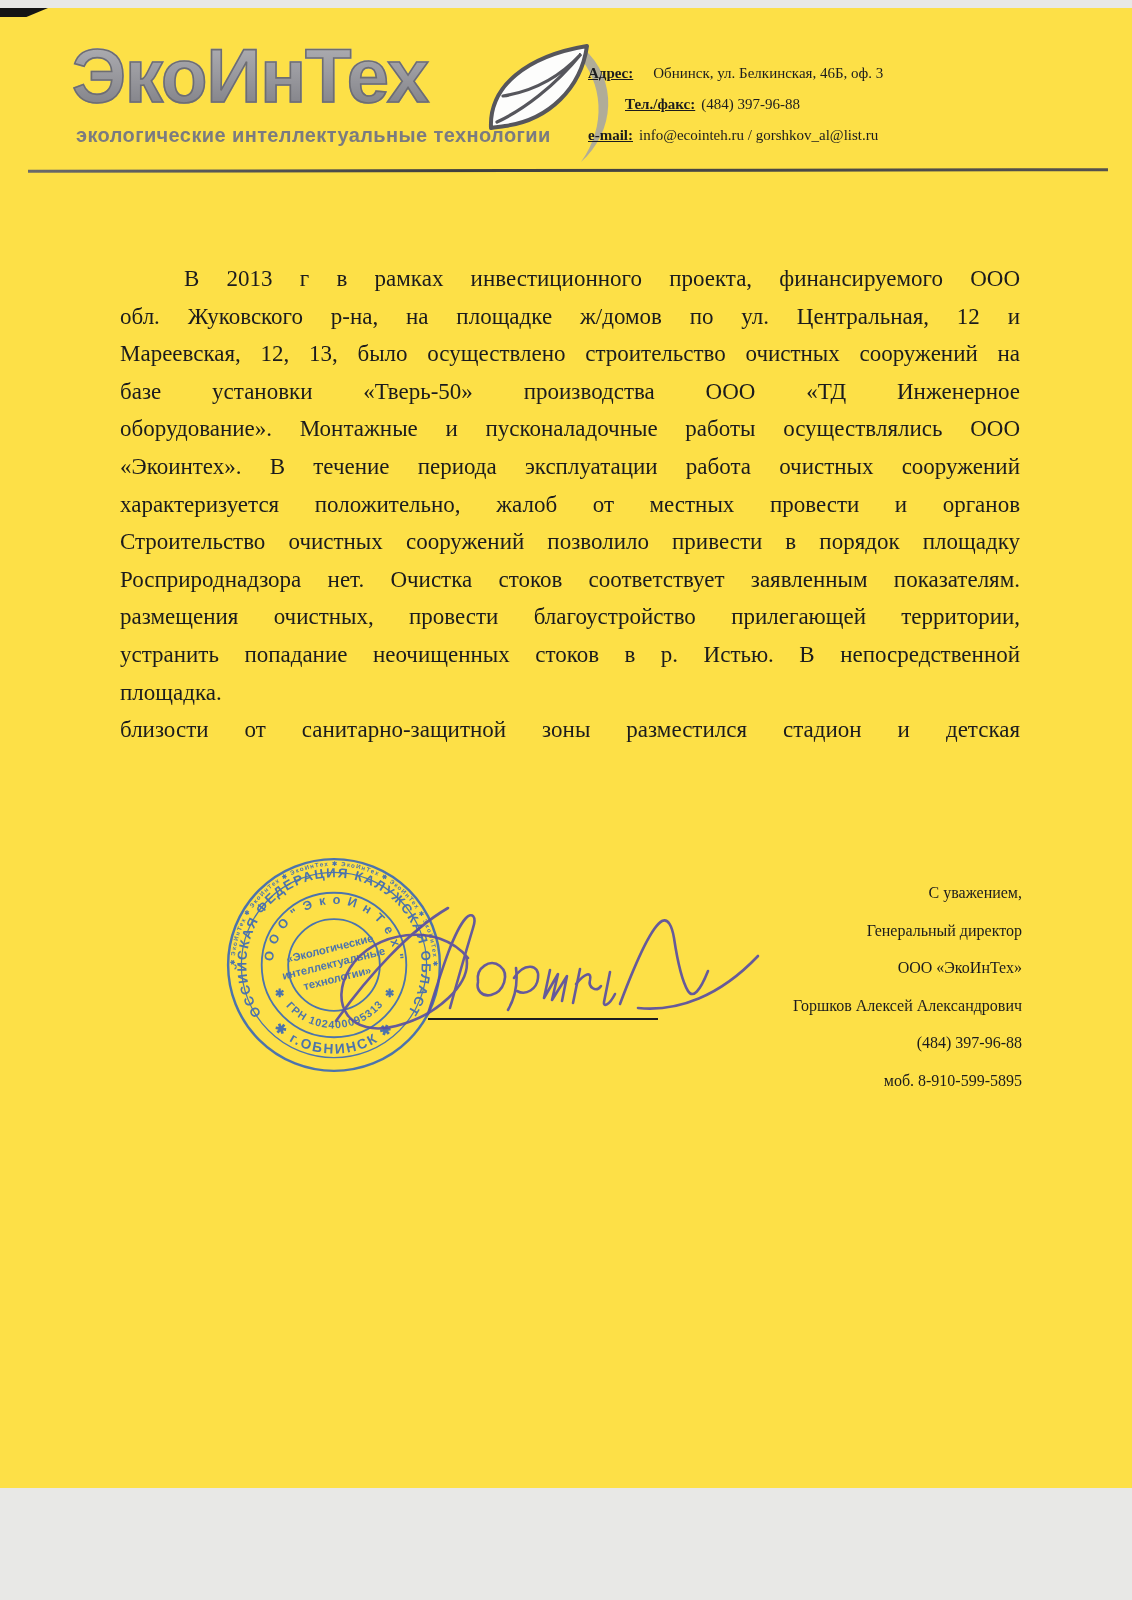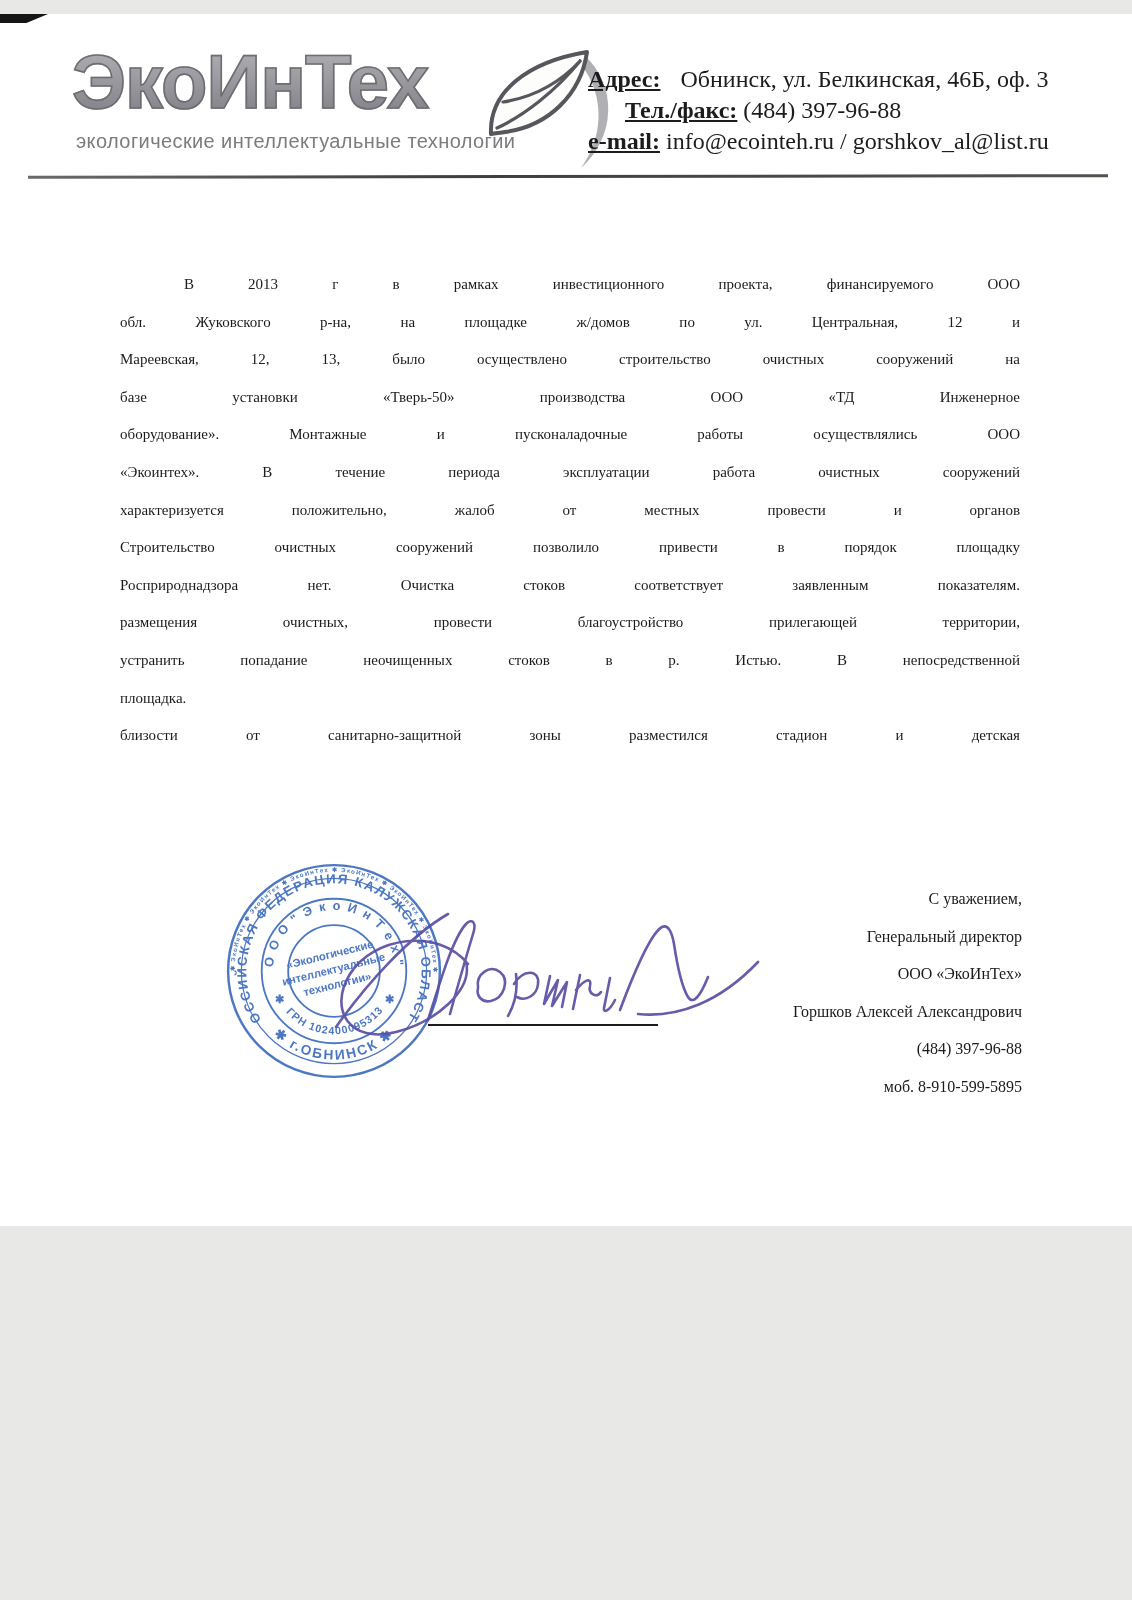--- a/index.html
+++ b/index.html
@@ -1,21 +1,21 @@
 <!DOCTYPE html>
 <html lang="ru"><head>
 <meta charset="utf-8">
 <style>
   html,body{margin:0;padding:0;}
   body{background:#e8e8e6;}
   .page{
     position:relative;
-    width:1132px;height:1212px;
-    margin:14px auto;
-    background:#ffffff;
+    width:1132px;height:1480px;
+    margin:8px auto;
+    background:#fde047;
     overflow:hidden;
     font-family:"Liberation Serif", serif;
     color:#1c1c1e;
   }
   
   .scan-artifact{
     position:absolute;left:0;top:0;width:48px;height:9px;
     background:#151515;
     clip-path:polygon(0 0,100% 0,55% 100%,0 100%);
   }
@@ -28,41 +28,41 @@
     letter-spacing:-1px;
     background:linear-gradient(180deg,#d6d6da 0%,#b4b4b9 45%,#88888e 100%);
     -webkit-background-clip:text;background-clip:text;
     color:transparent;
     -webkit-text-stroke:1.6px #6d6d73;
     text-shadow:0 0 1px rgba(109,109,115,.35);
   }
   .logo-tagline{
     position:absolute;left:6px;top:92px;width:470px;
     font-family:"Liberation Sans", sans-serif;
-    font-weight:normal;font-size:20px;letter-spacing:.4px;
+    font-weight:bold;font-size:20px;letter-spacing:.4px;
     color:#7b7b80;white-space:nowrap;
   }
   .leaf-svg{position:absolute;left:355px;top:-12px;width:200px;height:150px;}
   .contact{
     position:absolute;left:588px;top:50px;width:440px;
-    font-size:24px;line-height:31px;white-space:nowrap;
+    font-size:15px;line-height:31px;white-space:nowrap;
   }
   .contact .lbl{font-weight:bold;text-decoration:underline;}
   .contact .row2{padding-left:37px;}
   .contact .gap{display:inline-block;width:20px;}
   .contact .gap-s{display:inline-block;width:6px;}
   .header-rule{
     position:absolute;left:28px;top:161px;width:1080px;height:3px;
     background:linear-gradient(90deg,#6a6a6a,#3f3f3f 40%,#55524e);
     transform:rotate(-0.08deg);
   }
   
   .letter-body{
     position:absolute;left:120px;top:252px;width:900px;
-    font-size:15px;line-height:37.6px;
+    font-size:23px;line-height:37.6px;
     color:#1b1b1d;
   }
   .letter-body .line{text-align:justify;text-align-last:justify;}
   .letter-body .line.first{padding-left:64px;}
   .letter-body .line.last{text-align-last:left;}
   
   .stamp-svg{position:absolute;left:222px;top:845px;width:224px;height:224px;opacity:.88;}
   .stamp-svg text{font-family:"Liberation Sans", sans-serif;fill:#3465bb;}
   
   .sig-underline{position:absolute;left:428px;top:1010px;width:230px;height:2px;background:#1d1d1f;}

